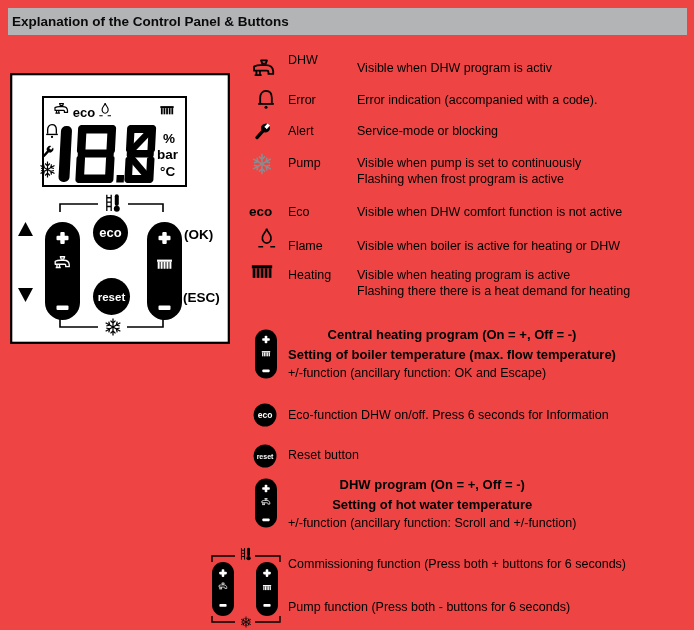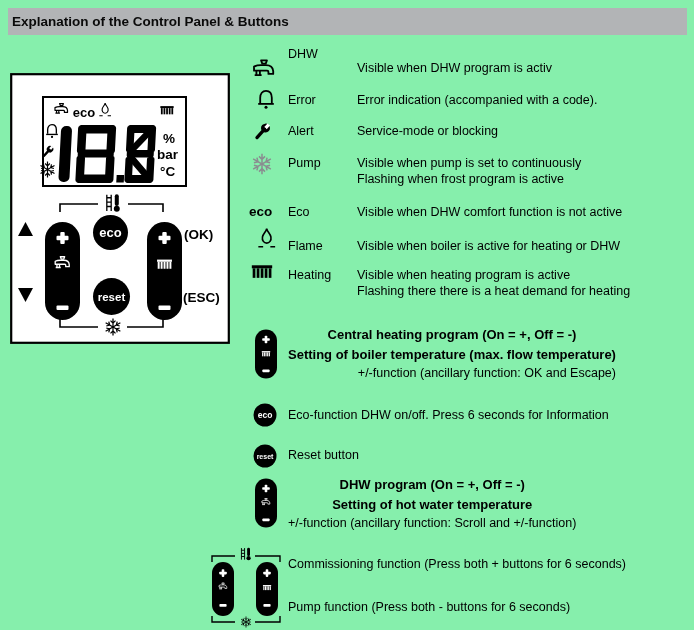--- a/index.html
+++ b/index.html
@@ -1,26 +1,26 @@
 <!DOCTYPE html>
 <html><head>
 <meta charset="utf-8">
 <style>
   html,body{margin:0;padding:0;background:#fff;}
-  .page{position:relative;width:694px;height:630px;background:#86efac;overflow:hidden;
+  .page{position:relative;width:694px;height:630px;background:#ef4444;overflow:hidden;
         font-family:"Liberation Sans",sans-serif;color:#000;}
   .titlebar{position:absolute;left:8px;top:8px;width:679px;height:27px;background:#b2b4b6;}
   .titlebar span{display:block;padding-left:4px;line-height:27px;font-size:13.5px;font-weight:700;color:#0a0a0a;}
   .ic{position:absolute;color:#000;}
   .lab{position:absolute;left:288px;font-size:12.5px;line-height:16px;white-space:nowrap;}
   .desc{position:absolute;left:357px;font-size:12.5px;line-height:16px;white-space:nowrap;}
   .bdesc{position:absolute;left:288px;font-size:12.5px;line-height:16px;white-space:nowrap;text-align:center;}
   .bblock{position:absolute;left:288px;white-space:nowrap;}
   .bblock .b{font-weight:700;font-size:13px;line-height:19.5px;text-align:center;}
-  .bblock .n{font-size:12.5px;line-height:19px;text-align:right;}
+  .bblock .n{font-size:12.5px;line-height:19px;}
   svg{display:block;}
   svg text{font-family:"Liberation Sans",sans-serif;}
   .defs{position:absolute;width:0;height:0;overflow:hidden;}
 </style>
 </head>
 <body>
 
 <div class="page">
 
   <svg class="defs" aria-hidden="true">
@@ -161,21 +161,21 @@
     <text x="174" y="166" font-size="13.5" font-weight="bold">(OK)</text>
     <text x="173" y="229" font-size="13.5" font-weight="bold">(ESC)</text>
 
     <path d="M50 245 V254 H88 M117 254 H153 V245" fill="none" stroke="#000" stroke-width="1.6"></path>
     <use href="#sym-snow" x="93" y="244" width="20" height="20"></use>
   </svg>
 
   <svg class="ic" style="left:251px;top:58px" width="26" height="26" viewBox="0 0 24 24">
       <use href="#sym-tap"></use>
     </svg>
-  <div class="lab" style="top:46px">DHW</div>
+  <div class="lab" style="top:52px">DHW</div>
   <div class="desc" style="top:60px">
     <div>Visible when DHW program is activ</div>
   </div>
 
   <svg class="ic" style="left:254px;top:88px" width="24" height="24" viewBox="0 0 24 24">
       <use href="#sym-bell"></use>
     </svg>
   <div class="lab" style="top:92px">Error</div>
   <div class="desc" style="top:92px">
     <div>Error indication (accompanied with a code).</div>

